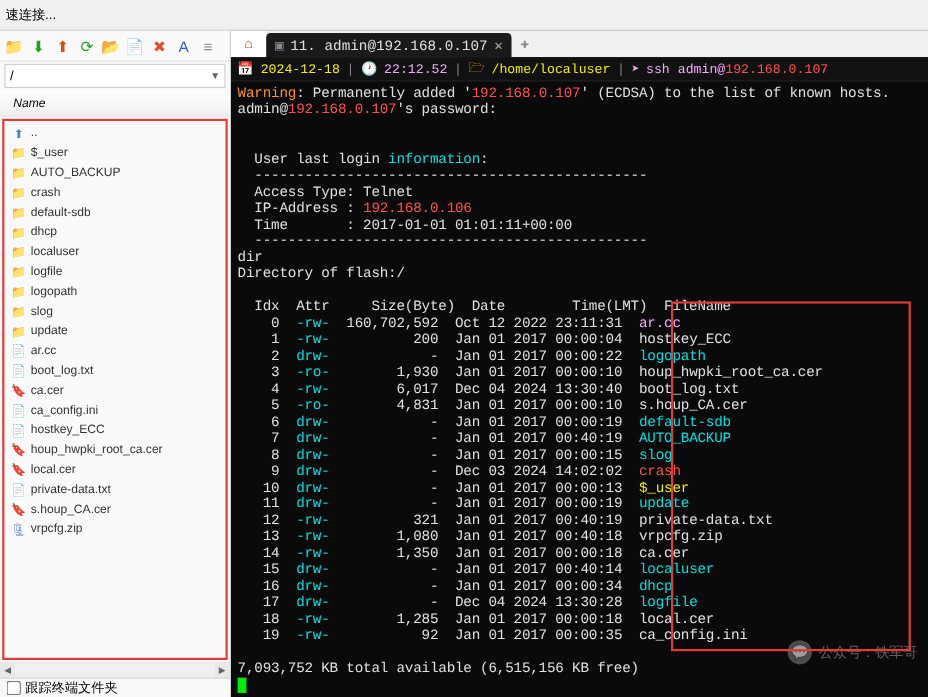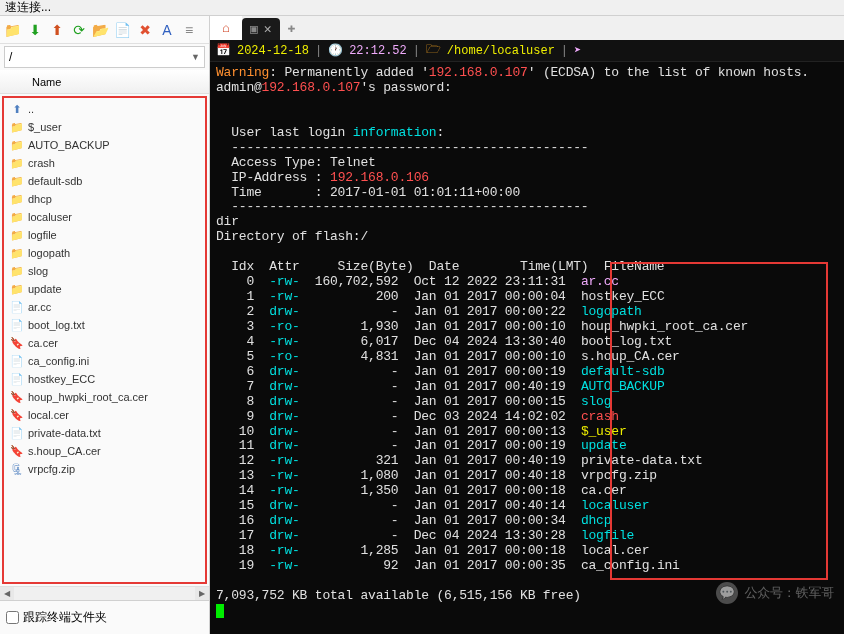--- a/index.html
+++ b/index.html
@@ -1,33 +1,33 @@
 <!DOCTYPE html>
 <html><head>
 <meta charset="utf-8">
 <style>
 * { margin: 0; padding: 0; box-sizing: border-box; }
 body { font-family: -apple-system, "Segoe UI", sans-serif; font-size: 12px; background: #fff; width: 844px; height: 634px; overflow: hidden; display: flex; flex-direction: column; }
-.top-bar { height: 16px; background: #f0f0f0; border-bottom: 1px solid #d0d0d0; display: flex; align-items: center; padding: 0 5px; gap: 4px; }
+.top-bar { height: 28px; background: #f0f0f0; border-bottom: 1px solid #d0d0d0; display: flex; align-items: center; padding: 0 5px; gap: 4px; }
 .main { flex: 1; display: flex; overflow: hidden; }
 .left-panel { width: 210px; border-right: 1px solid #d0d0d0; display: flex; flex-direction: column; background: #fafafa; }
 .toolbar { height: 28px; border-bottom: 1px solid #e0e0e0; display: flex; align-items: center; padding: 2px 4px; gap: 4px; }
 .tb-icon { width: 18px; height: 18px; cursor: pointer; display: inline-flex; align-items: center; justify-content: center; font-size: 14px; }
 .dropdown { height: 22px; border: 1px solid #ccc; margin: 2px 4px; background: #fff; display: flex; align-items: center; justify-content: space-between; padding: 0 4px; }
-.name-header { height: 24px; border-bottom: 1px solid #e0e0e0; display: flex; align-items: center; padding: 0 32px; background: linear-gradient(#fff,#f0f0f0); font-size:11px; }
+.name-header { height: 24px; border-bottom: 1px solid #e0e0e0; display: flex; align-items: center; padding: 0 12px; background: linear-gradient(#fff,#f0f0f0); font-size:11px;font-style:italic; }
 .file-tree { flex: 1; overflow: auto; border: 2px solid #e53935; margin: 2px; padding: 2px 0; }
 .tree-item { height: 18px; display: flex; align-items: center; padding-left: 6px; gap: 4px; cursor: pointer; }
 .fi { width: 14px; height: 14px; display: inline-flex; align-items: center; justify-content: center; font-size: 11px; flex-shrink: 0; }
 .fi-folder { color: #f0b040; }
 .fi-file { color: #5080c0; }
 .tree-label { font-size: 11px; color: #333; white-space: nowrap; overflow: hidden; text-overflow: ellipsis; }
 .scroll-h { height: 14px; border-top: 1px solid #e0e0e0; display: flex; }
 .scroll-h-btn { width: 14px; background: #e8e8e8; display: flex; align-items: center; justify-content: center; font-size: 8px; color: #666; }
 .scroll-h-track { flex: 1; background: #f0f0f0; }
-.bottom-check { height: 34px; border-top: 1px solid #d0d0d0; display: flex; align-items: center; padding: 0 6px; gap: 4px; }
+.bottom-check { height: 18px; border-top: 1px solid #d0d0d0; display: flex; align-items: center; padding: 0 6px; gap: 4px; }
 .right-panel { flex: 1; display: flex; flex-direction: column; background: #0a0a0a; color: #e0e0e0; font-family: "Consolas","Courier New",monospace; font-size: 13px; }
 .tab-row { height: 24px; background: #f0f0f0; display: flex; align-items: stretch; }
 .home-tab { width: 32px; background: #fff; display: flex; align-items: center; justify-content: center; cursor: pointer; }
 .term-tab { background: #1a1a1a; color: #e0e0e0; display: flex; align-items: center; padding: 0 8px; gap: 6px; border-radius: 4px 4px 0 0; margin-top:2px; }
 .tab-close { color: #aaa; cursor: pointer; }
 .add-tab { width: 24px; display: flex; align-items: center; justify-content: center; color: #888; cursor: pointer; }
 .status-bar { height: 22px; background: #111; display: flex; align-items: center; padding: 0 6px; gap: 6px; border-bottom: 1px solid #222; font-size:12px; }
 .sb-sep { color: #888; }
 .terminal { flex: 1; padding: 4px 6px; overflow: hidden; line-height: 1.15; white-space: pre; position: relative; letter-spacing: -0.2px; }
 .c-cyan { color: #00e0e0; }
@@ -165,35 +165,37 @@
     </div>
   </div>
 
   <div class="right-panel">
     <div class="tab-row">
       <div class="home-tab">
           <span style="color:#d04020">⌂</span>
         </div>
       <div class="term-tab">
         <span style="color:#888">▣</span>
+        <span>11. admin@192.168.0.107</span>
         <span class="tab-close">✕</span>
       </div>
       <div class="add-tab">✚</div>
     </div>
     <div class="status-bar">
       <span style="color:#f0a020">📅</span>
       <span class="c-yellow">2024-12-18</span>
       <span class="sb-sep">|</span>
       <span style="color:#20e020">🕐</span>
       <span class="c-green">22:12.52</span>
       <span class="sb-sep">|</span>
       <span style="color:#f0a020">🗁</span>
       <span class="c-yellow">/home/localuser</span>
       <span class="sb-sep">|</span>
       <span class="c-green">➤</span>
+      <span><span class="c-green">ssh admin@</span><span class="c-red">192.168.0.107</span></span>
     </div>
     <div class="terminal" id="terminal"><div><span class="c-orange">Warning</span><span class="c-white">: Permanently added '</span><span class="c-red">192.168.0.107</span><span class="c-white">' (ECDSA) to the list of known hosts.</span>
 <span class="c-white">admin@</span><span class="c-red">192.168.0.107</span><span class="c-white">'s password:</span>
 
 
 <span class="c-white">  User last login </span><span class="c-cyan">information</span><span class="c-white">:</span>
 <span class="c-white">  -----------------------------------------------</span>
 <span class="c-white">  Access Type: Telnet</span>
 <span class="c-white">  IP-Address : </span><span class="c-red">192.168.0.106</span>
 <span class="c-white">  Time       : 2017-01-01 01:01:11+00:00</span>

